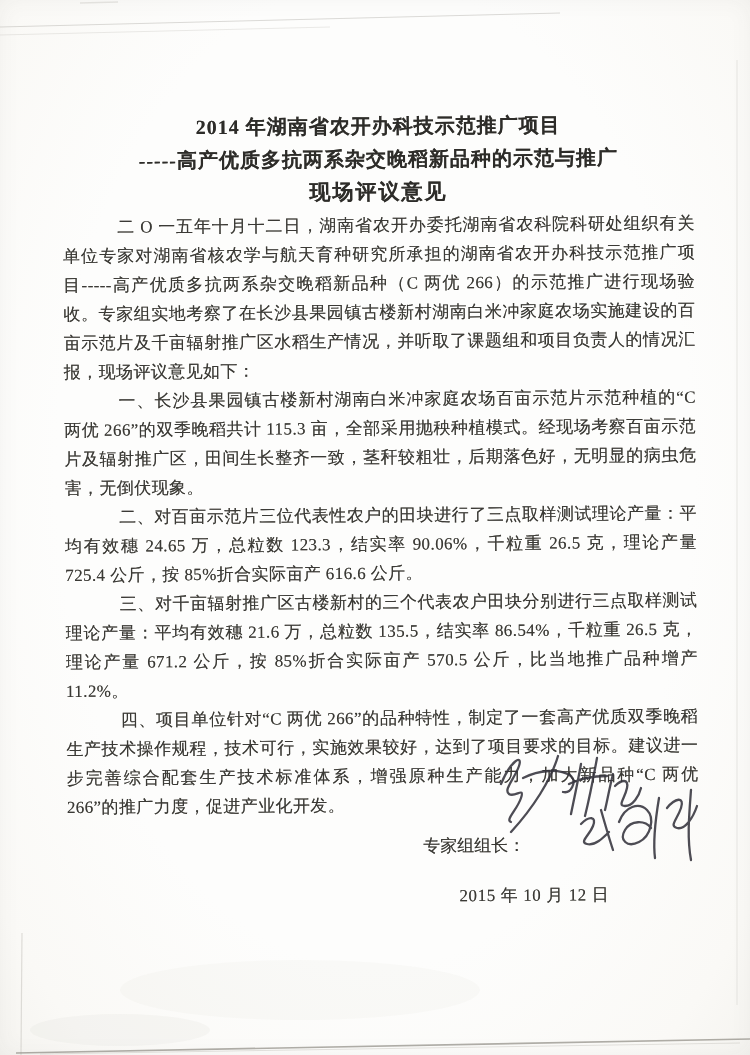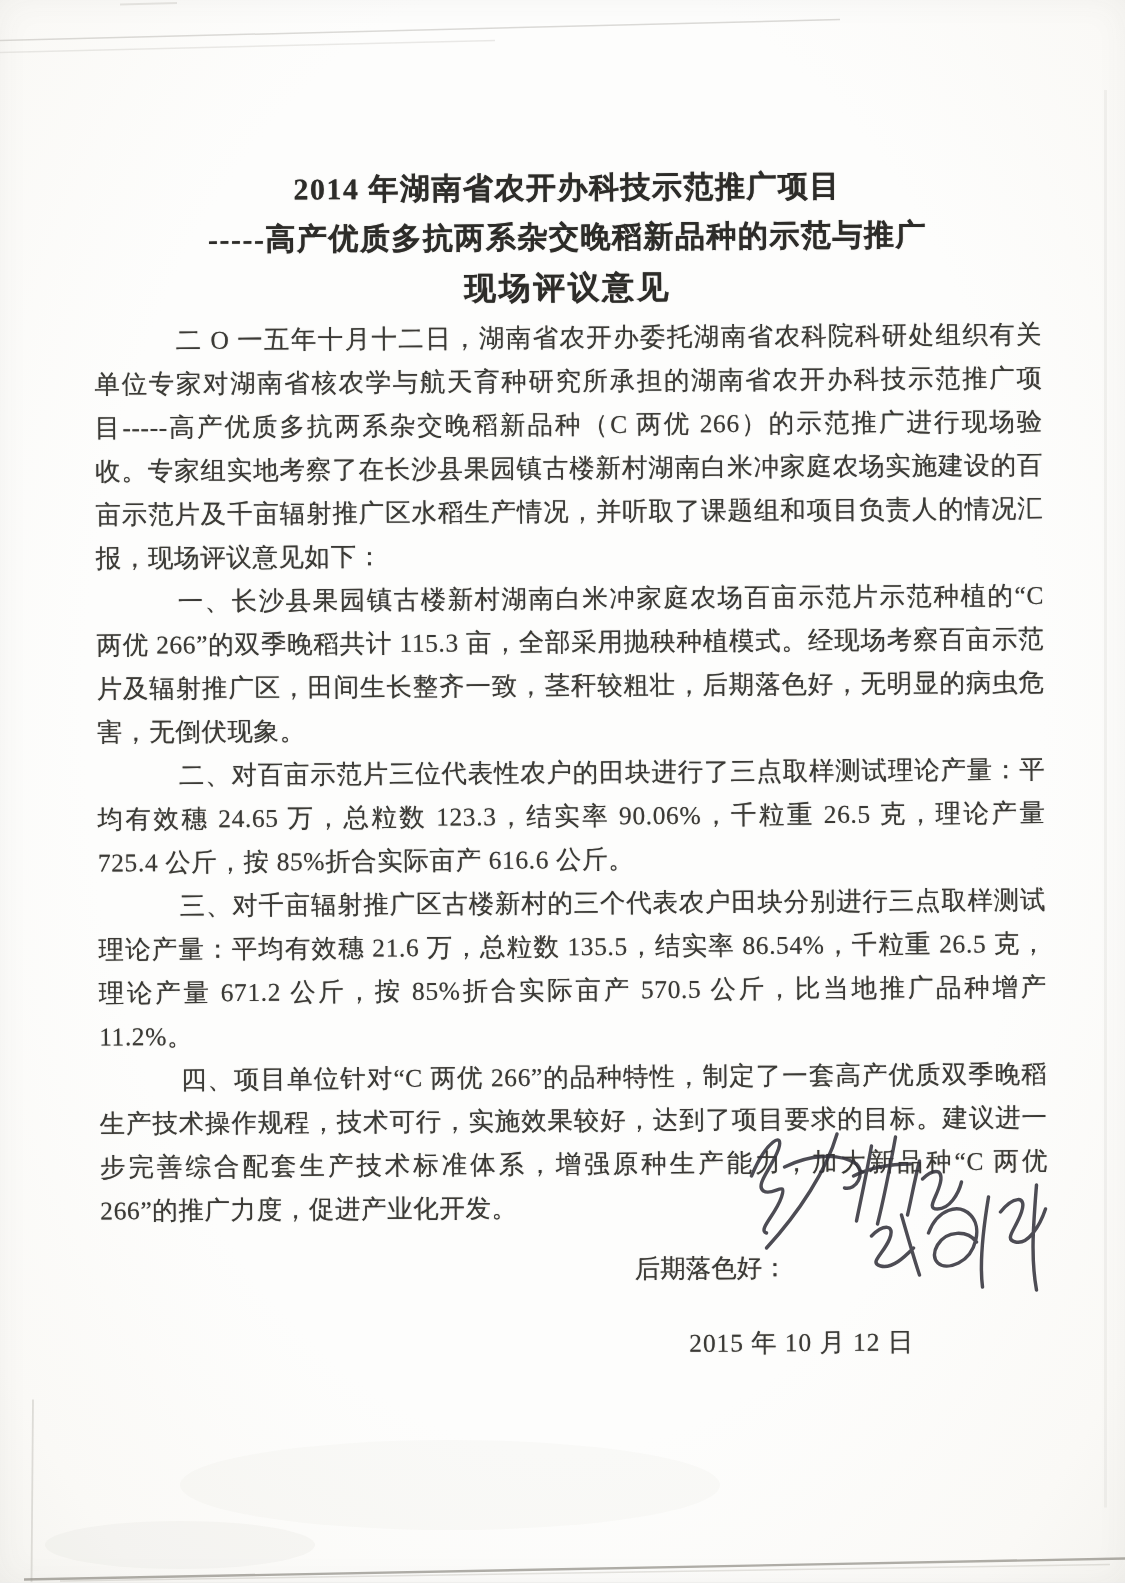--- a/index.html
+++ b/index.html
@@ -98,21 +98,21 @@
     <div class="title">-----高产优质多抗两系杂交晚稻新品种的示范与推广</div>
     <div class="title heading">现场评议意见</div>
 
     <p class="para">二 O 一五年十月十二日，湖南省农开办委托湖南省农科院科研处组织有关单位专家对湖南省核农学与航天育种研究所承担的湖南省农开办科技示范推广项目-----高产优质多抗两系杂交晚稻新品种（C 两优 266）的示范推广进行现场验收。专家组实地考察了在长沙县果园镇古楼新村湖南白米冲家庭农场实施建设的百亩示范片及千亩辐射推广区水稻生产情况，并听取了课题组和项目负责人的情况汇报，现场评议意见如下：</p>
     <p class="para">一、长沙县果园镇古楼新村湖南白米冲家庭农场百亩示范片示范种植的“C 两优 266”的双季晚稻共计 115.3 亩，全部采用抛秧种植模式。经现场考察百亩示范片及辐射推广区，田间生长整齐一致，茎秆较粗壮，后期落色好，无明显的病虫危害，无倒伏现象。</p>
     <p class="para">二、对百亩示范片三位代表性农户的田块进行了三点取样测试理论产量：平均有效穗 24.65 万，总粒数 123.3，结实率 90.06%，千粒重 26.5 克，理论产量 725.4 公斤，按 85%折合实际亩产 616.6 公斤。</p>
     <p class="para">三、对千亩辐射推广区古楼新村的三个代表农户田块分别进行三点取样测试理论产量：平均有效穗 21.6 万，总粒数 135.5，结实率 86.54%，千粒重 26.5 克，理论产量 671.2 公斤，按 85%折合实际亩产 570.5 公斤，比当地推广品种增产 11.2%。</p>
     <p class="para">四、项目单位针对“C 两优 266”的品种特性，制定了一套高产优质双季晚稻生产技术操作规程，技术可行，实施效果较好，达到了项目要求的目标。建议进一步完善综合配套生产技术标准体系，增强原种生产能力，加大新品种“C 两优 266”的推广力度，促进产业化开发。</p>
 
     <div class="sig-row">
-      <span>后期落色好：</span>
+      <span>专家组组长：</span>
     </div>
 
     <div class="date-row">2015 年 10 月 12 日</div>
   </div>
 
   <svg class="signature-svg" viewBox="0 0 262 128" aria-hidden="true">
     <path d="M38,38 C48,14 60,8 56,20 C52,32 40,44 46,48 C52,52 62,40 58,52 C54,64 42,74 48,76"></path>
     <path d="M95,10 C88,34 70,62 48,86"></path>
     <path d="M60,32 C76,24 96,22 108,30 C114,36 108,48 100,46"></path>
     <path d="M118,18 C114,40 110,58 108,68 M134,12 C130,34 126,54 122,70 M106,38 C118,32 132,30 144,30"></path>

